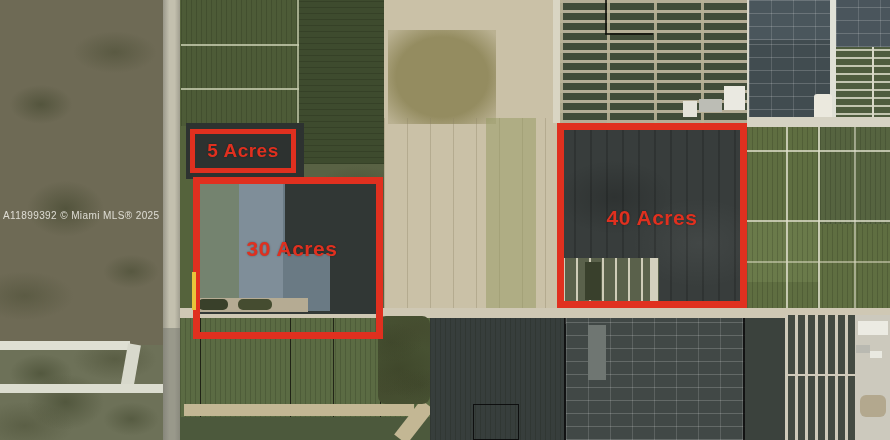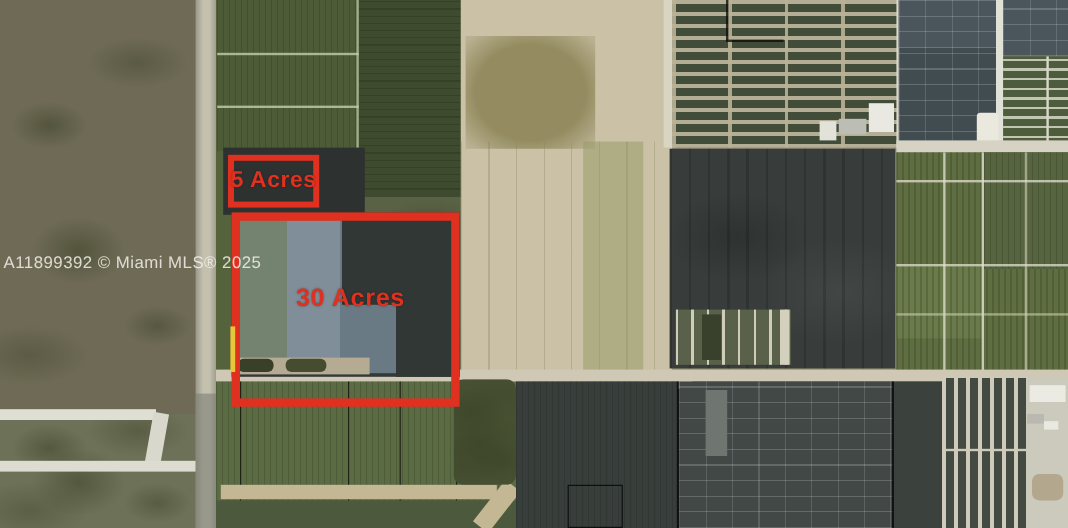--- a/index.html
+++ b/index.html
@@ -39,21 +39,21 @@
     font-weight:bold;font-size:21px;letter-spacing:.5px;
     text-shadow:0 0 2px rgba(0,0,0,.35);white-space:nowrap;
   }
   #box5{border-width:5px;}
   #box5 .parcel-label{font-size:19px;}
   #box30 .parcel-label{transform:translate(4px,-9px);}
   #box40 .parcel-label{transform:translateY(2px);}
   #watermark{
     left:3px;top:210px;z-index:9;
     color:var(--watermark-text,#f2f1ea);opacity:.85;
-    font-size:14px;letter-spacing:.4px;
+    font-size:10px;letter-spacing:.4px;
   }
 </style>
 </head>
 <body>
 
 <div id="map">
 
   <div class="blotchy" style="left:0;top:0;width:164px;height:348px;background-color:#6e6a55;"></div>
   <div class="blotchy" style="left:0;top:345px;width:164px;height:95px;background-color:#6d7158;"></div>
   <div style="left:0;top:341px;width:130px;height:9px;background:#dfe0d3;"></div>
@@ -147,23 +147,26 @@
     <div style="left:5px;top:122px;width:30px;height:11px;background:#39402a;border-radius:5px;"></div>
     <div style="left:45px;top:122px;width:34px;height:11px;background:#454c30;border-radius:5px;"></div>
   </div>
 
   <div class="streaks" style="left:558px;top:124px;width:188px;height:183px;background-color:#383d3c;">
     <div style="left:5px;top:134px;width:96px;height:46px;background-color:#5a614b;background-image:repeating-linear-gradient(90deg,#cfccb8 0 2px,transparent 2px 13px);"></div>
     <div style="left:27px;top:138px;width:16px;height:38px;background:#39402c;"></div>
     <div style="left:92px;top:134px;width:8px;height:46px;background:#d3d0bd;"></div>
   </div>
 
-  <div id="box5" class="parcel-box" style="left:190px;top:129px;width:76px;height:44px;">
+  <div id="box5" class="parcel-box" style="left:190px;top:129px;width:106px;height:44px;">
     <span class="parcel-label">5 Acres</span>
   </div>
   <div id="box30" class="parcel-box" style="left:193px;top:177px;width:190px;height:162px;">
     <span class="parcel-label">30 Acres</span>
+  </div>
+  <div id="box40" class="parcel-box" style="left:557px;top:123px;width:190px;height:185px;">
+    <span class="parcel-label">40 Acres</span>
   </div>
   <div style="left:192px;top:272px;width:4px;height:38px;background:var(--highlight-yellow,#e8c63a);z-index:6;"></div>
 
   <div id="watermark">A11899392 © Miami MLS® 2025</div>
 
 </div>
 
 </body></html>

